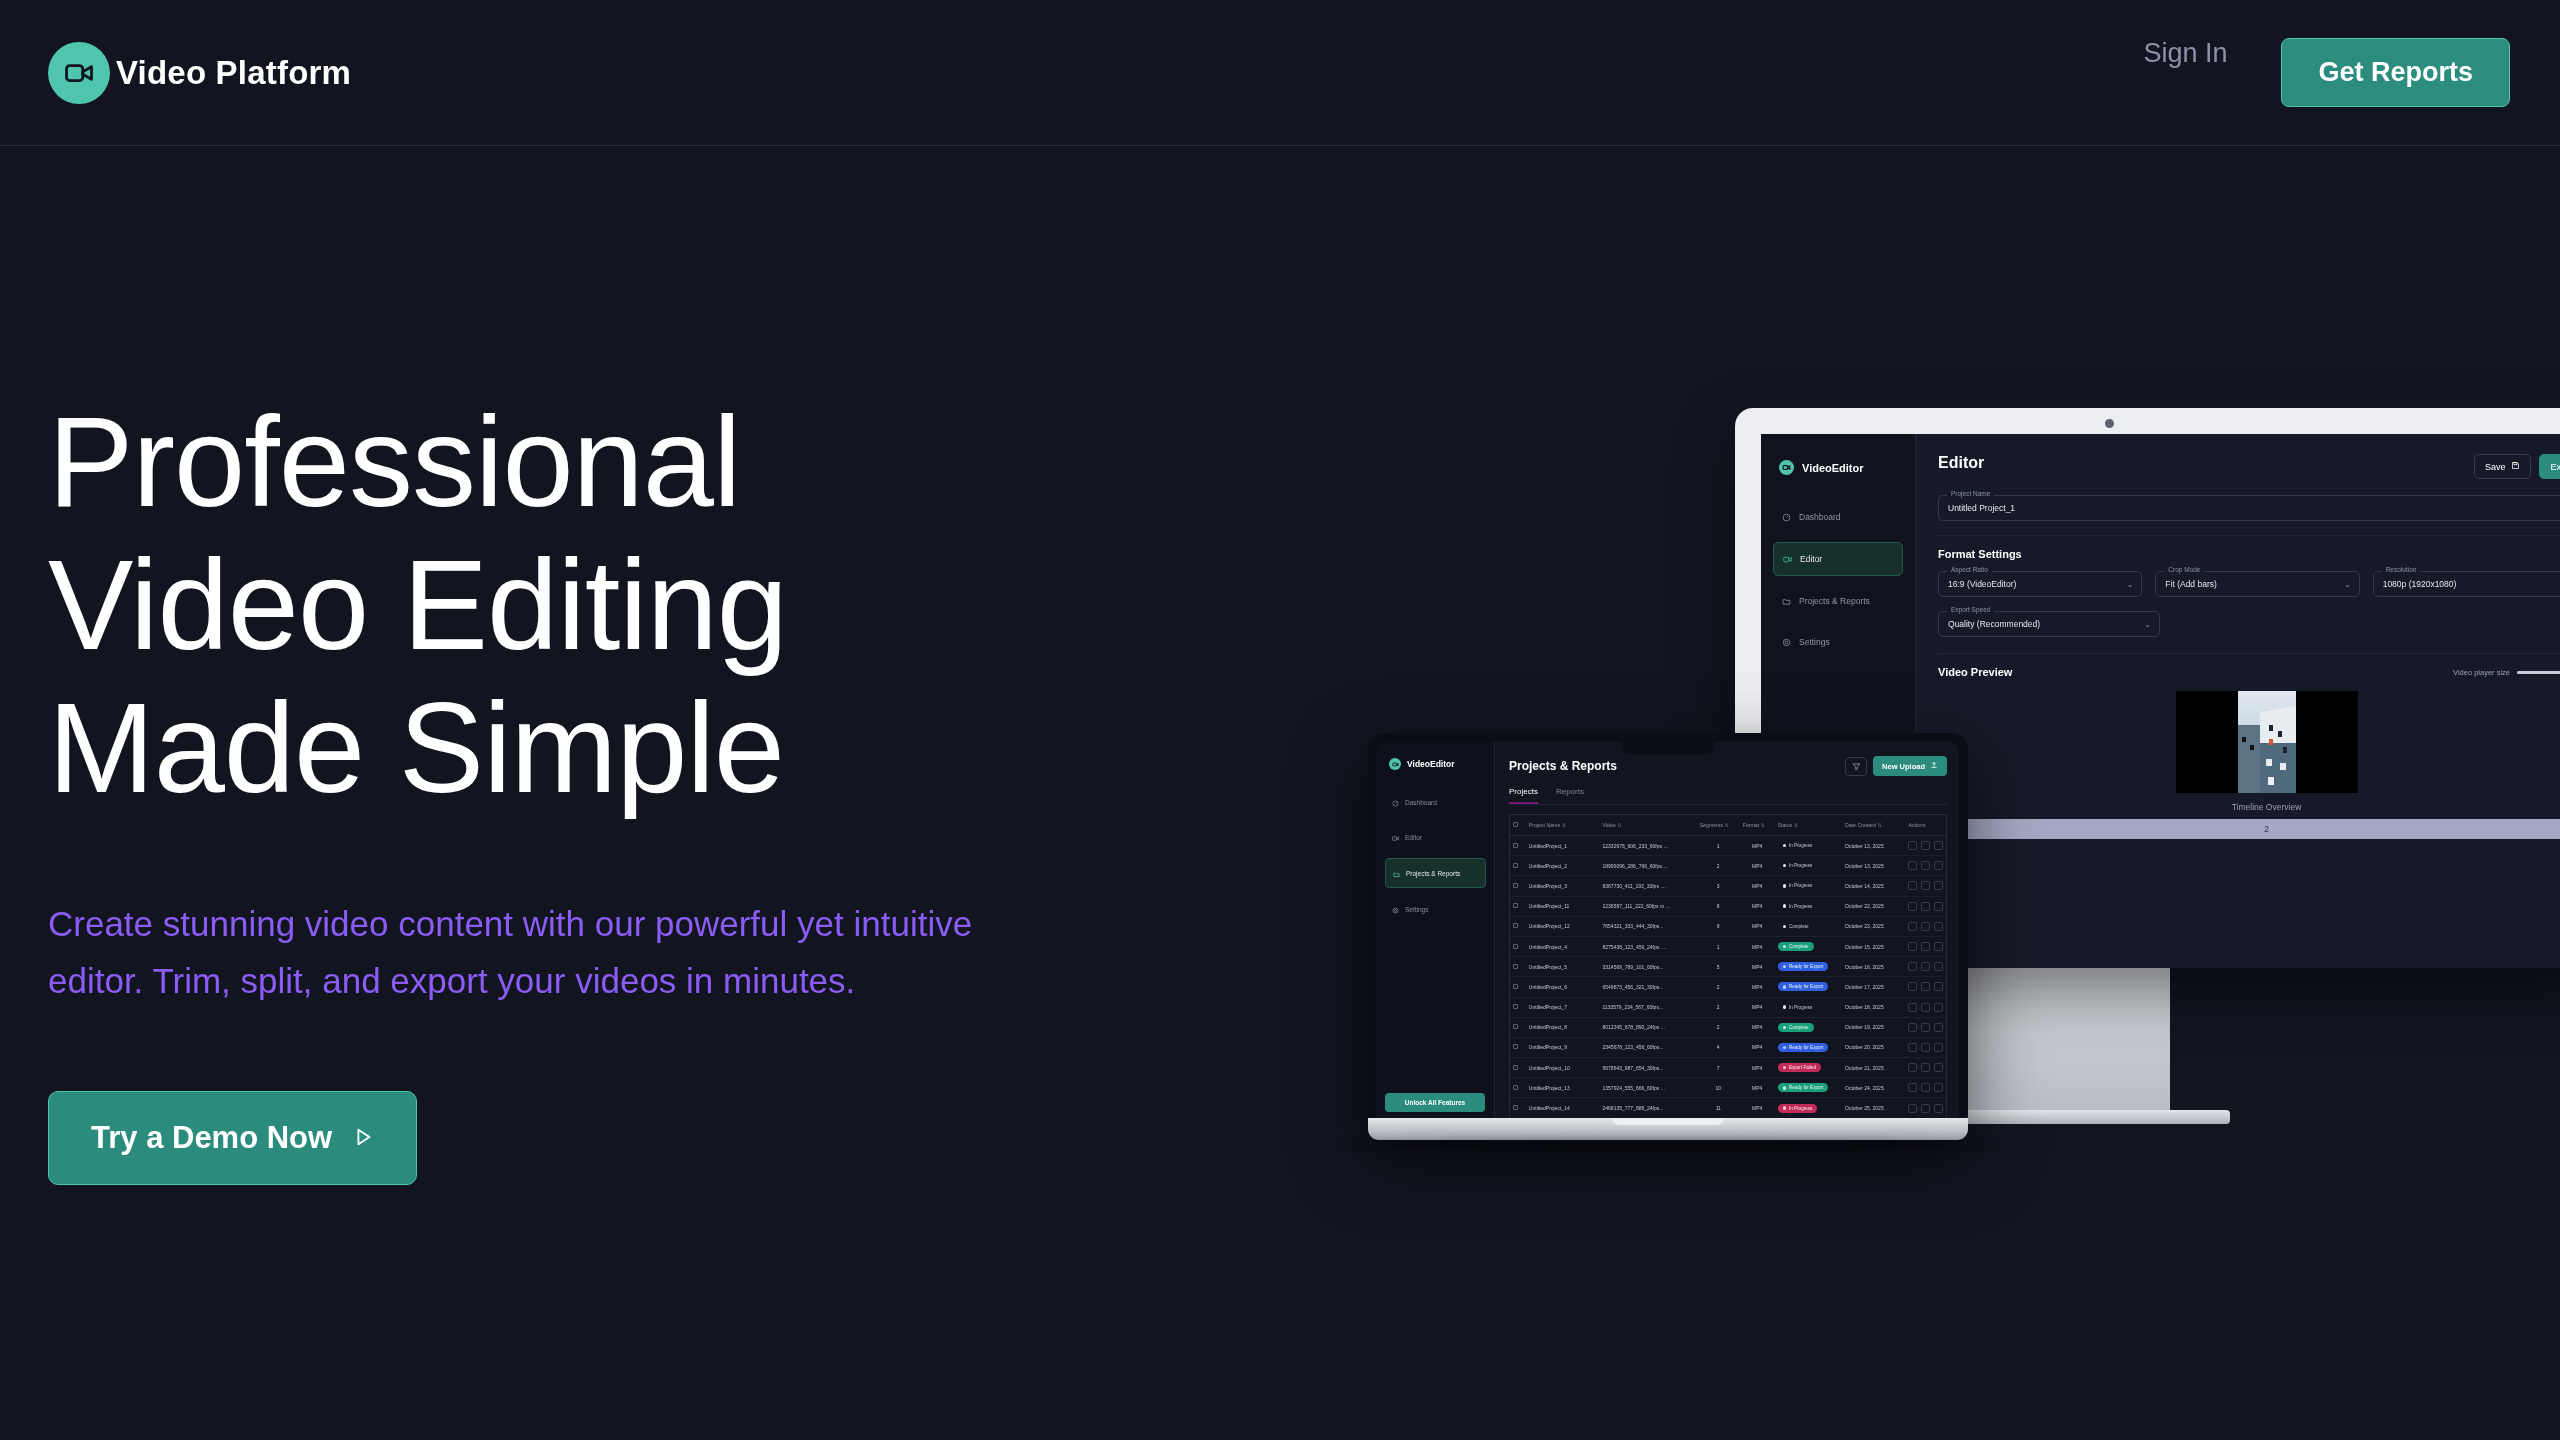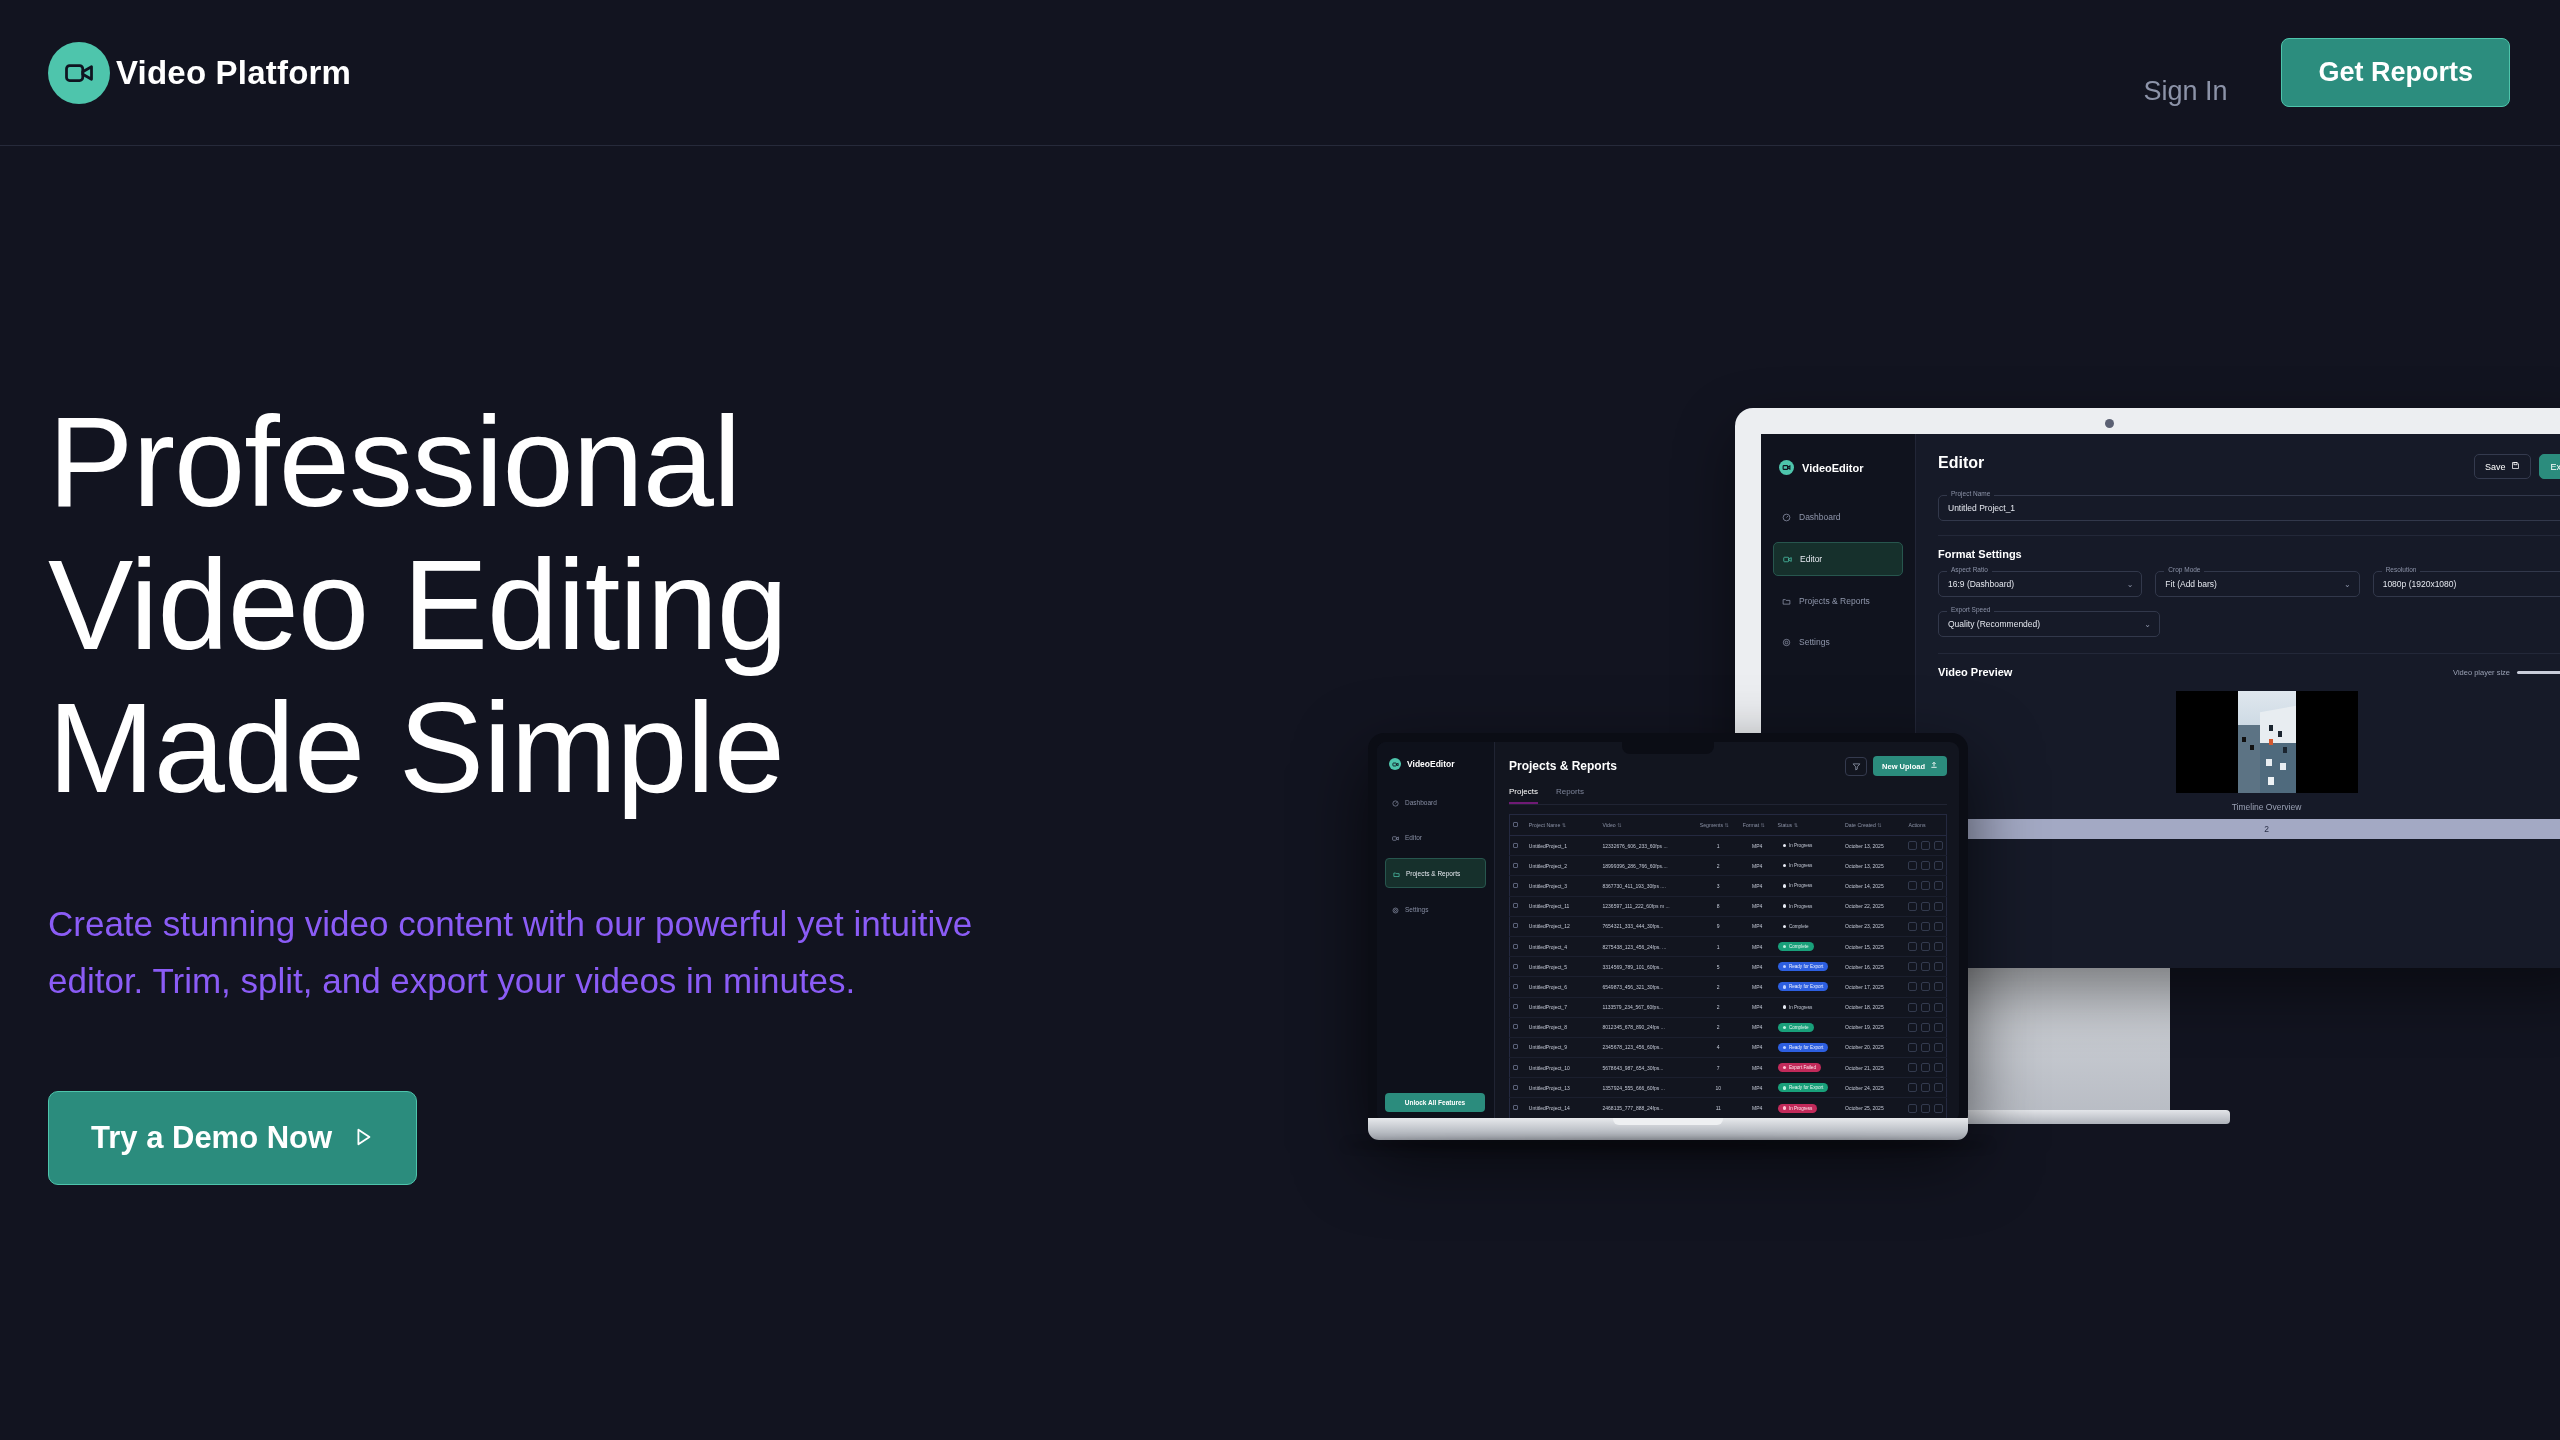--- a/index.html
+++ b/index.html
@@ -17,21 +17,21 @@
     border-bottom:1px solid #262a3a;
     display:flex; align-items:center; justify-content:space-between;
     padding:0 50px 0 48px;
   }
   .brand{ display:flex; align-items:center; gap:6px; }
   .brand-logo{
     width:62px; height:62px; border-radius:50%;
     background:#4ec5ac; display:flex; align-items:center; justify-content:center;
   }
   .brand-name{ color:#ffffff; font-size:33px; font-weight:bold; letter-spacing:.2px; }
-  .header-right{ display:flex; align-items:flex-end; gap:54px; }
+  .header-right{ display:flex; align-items:flex-start; gap:54px; }
   #signin-link{ color:#8c93a8; font-size:27px; background:none; border:none; cursor:pointer;
     font-family:"Liberation Sans", sans-serif; }
   #get-started-btn{
     background:#2c8d7e; border:1px solid #4ec5ac; color:#fff;
     font-size:27px; font-weight:bold; border-radius:8px; padding:18px 36px; cursor:pointer;
     font-family:"Liberation Sans", sans-serif;
   }
 
   
   #hero{ position:absolute; left:48px; top:390px; width:1060px; }
@@ -261,21 +261,21 @@
               <span class="fval">Untitled Project_1</span>
             </div>
           </div>
 
           <div class="sec-divider"></div>
           <div class="sec-title">Format Settings</div>
 
           <div style="display:flex;gap:13px;padding-right:18px;">
             <div class="fld" style="flex:1">
               <span class="flab">Aspect Ratio</span>
-              <span class="fval">16:9 (Dashboard)</span>
+              <span class="fval">16:9 (VideoEditor)</span>
               <span class="chev">⌄</span>
             </div>
             <div class="fld" style="flex:1">
               <span class="flab">Crop Mode</span>
               <span class="fval">Fit (Add bars)</span>
               <span class="chev">⌄</span>
             </div>
             <div class="fld" style="flex:1">
               <span class="flab">Resolution</span>
               <span class="fval">1080p (1920x1080)</span>

